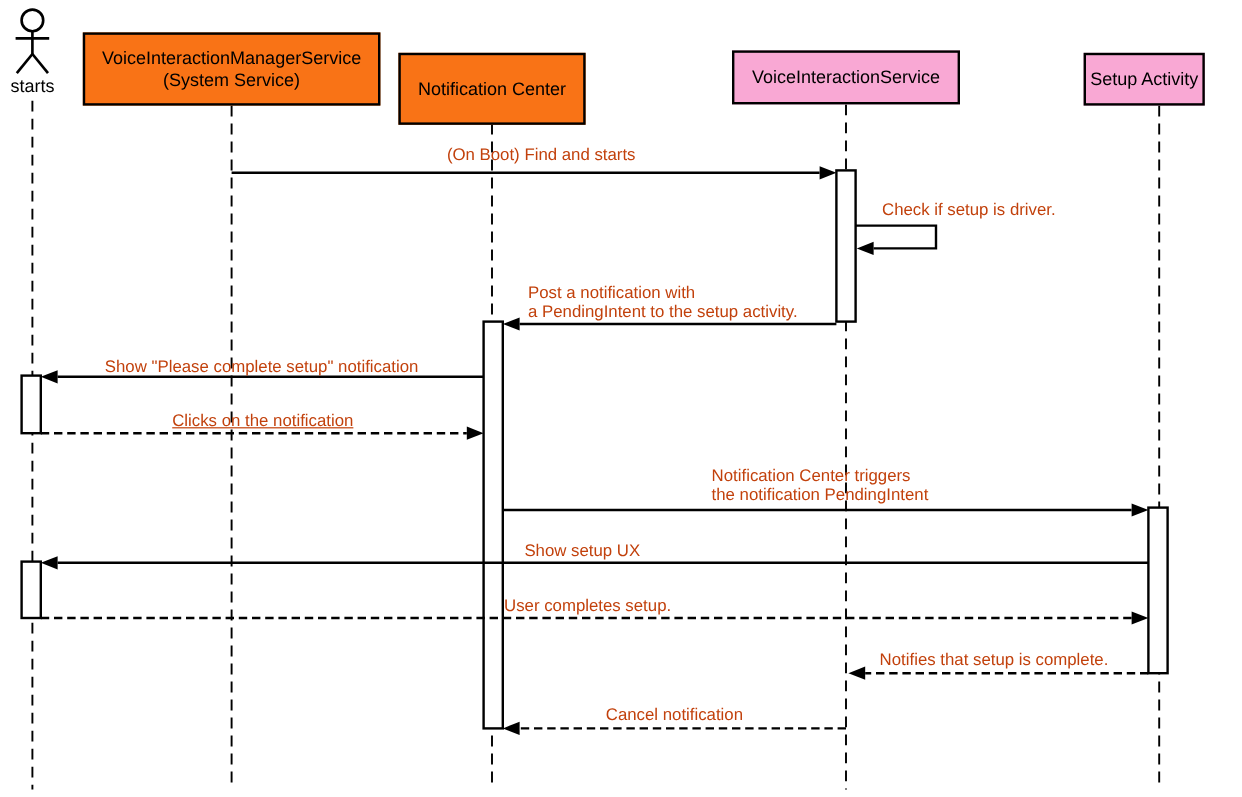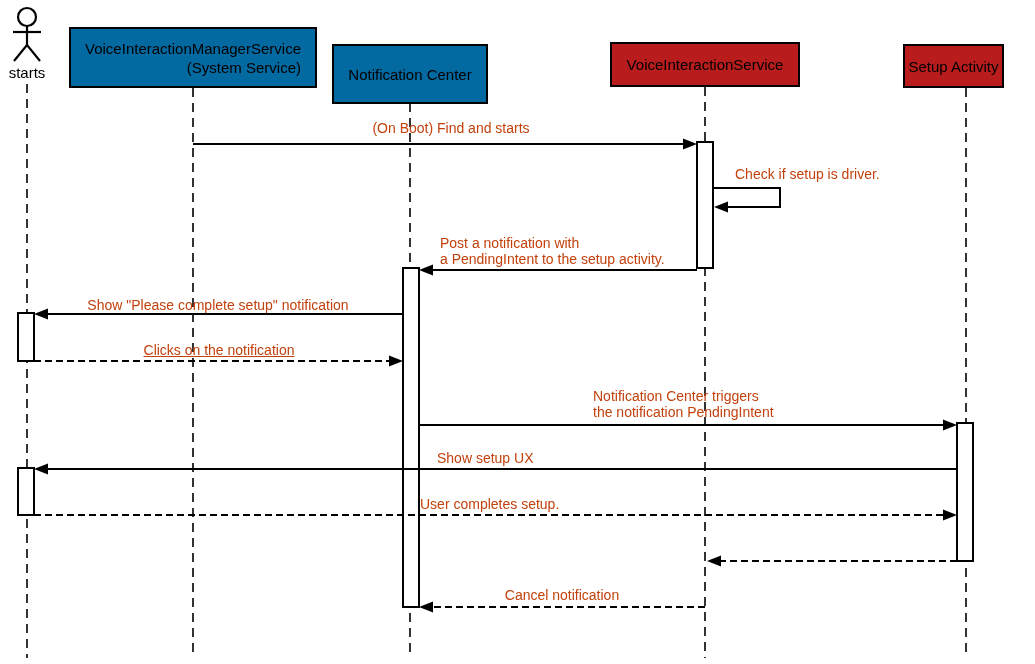--- a/index.html
+++ b/index.html
@@ -27,22 +27,22 @@
     border: 2px solid #000000;
     display: flex;
     align-items: center;
     justify-content: center;
     text-align: center;
     font-size: 15px;
     line-height: 19px;
     color: #000000;
     white-space: pre-line;
   }
-  .box-system { background: #0369a1; text-align: right; }
-  .box-app    { background: #b91c1c; }
+  .box-system { background: #f97316; }
+  .box-app    { background: #f9a8d4; }
 
   .msg-label {
     position: absolute;
     font-size: 14px;
     line-height: 15.5px;
     color: #c2410c;
     white-space: pre-line;
   }
   .msg-center { transform: translateX(-50%); text-align: center; white-space: nowrap; }
   .actor-label {
@@ -155,16 +155,17 @@
 
   <div class="msg-label msg-center" style="left:219px; top:343px;text-decoration:underline;">Clicks on the notification</div>
 
   <div class="msg-label" style="left:593px; top:389px;">Notification Center triggers
 the notification PendingIntent</div>
 
   <div class="msg-label" style="left:437px; top:451px;">Show setup UX</div>
 
   <div class="msg-label" style="left:420px; top:497px;">User completes setup.</div>
 
+  <div class="msg-label" style="left:733px; top:542px;">Notifies that setup is complete.</div>
 
   <div class="msg-label msg-center" style="left:562px; top:588px;">Cancel notification</div>
 
 </div>
 
 </body></html>

